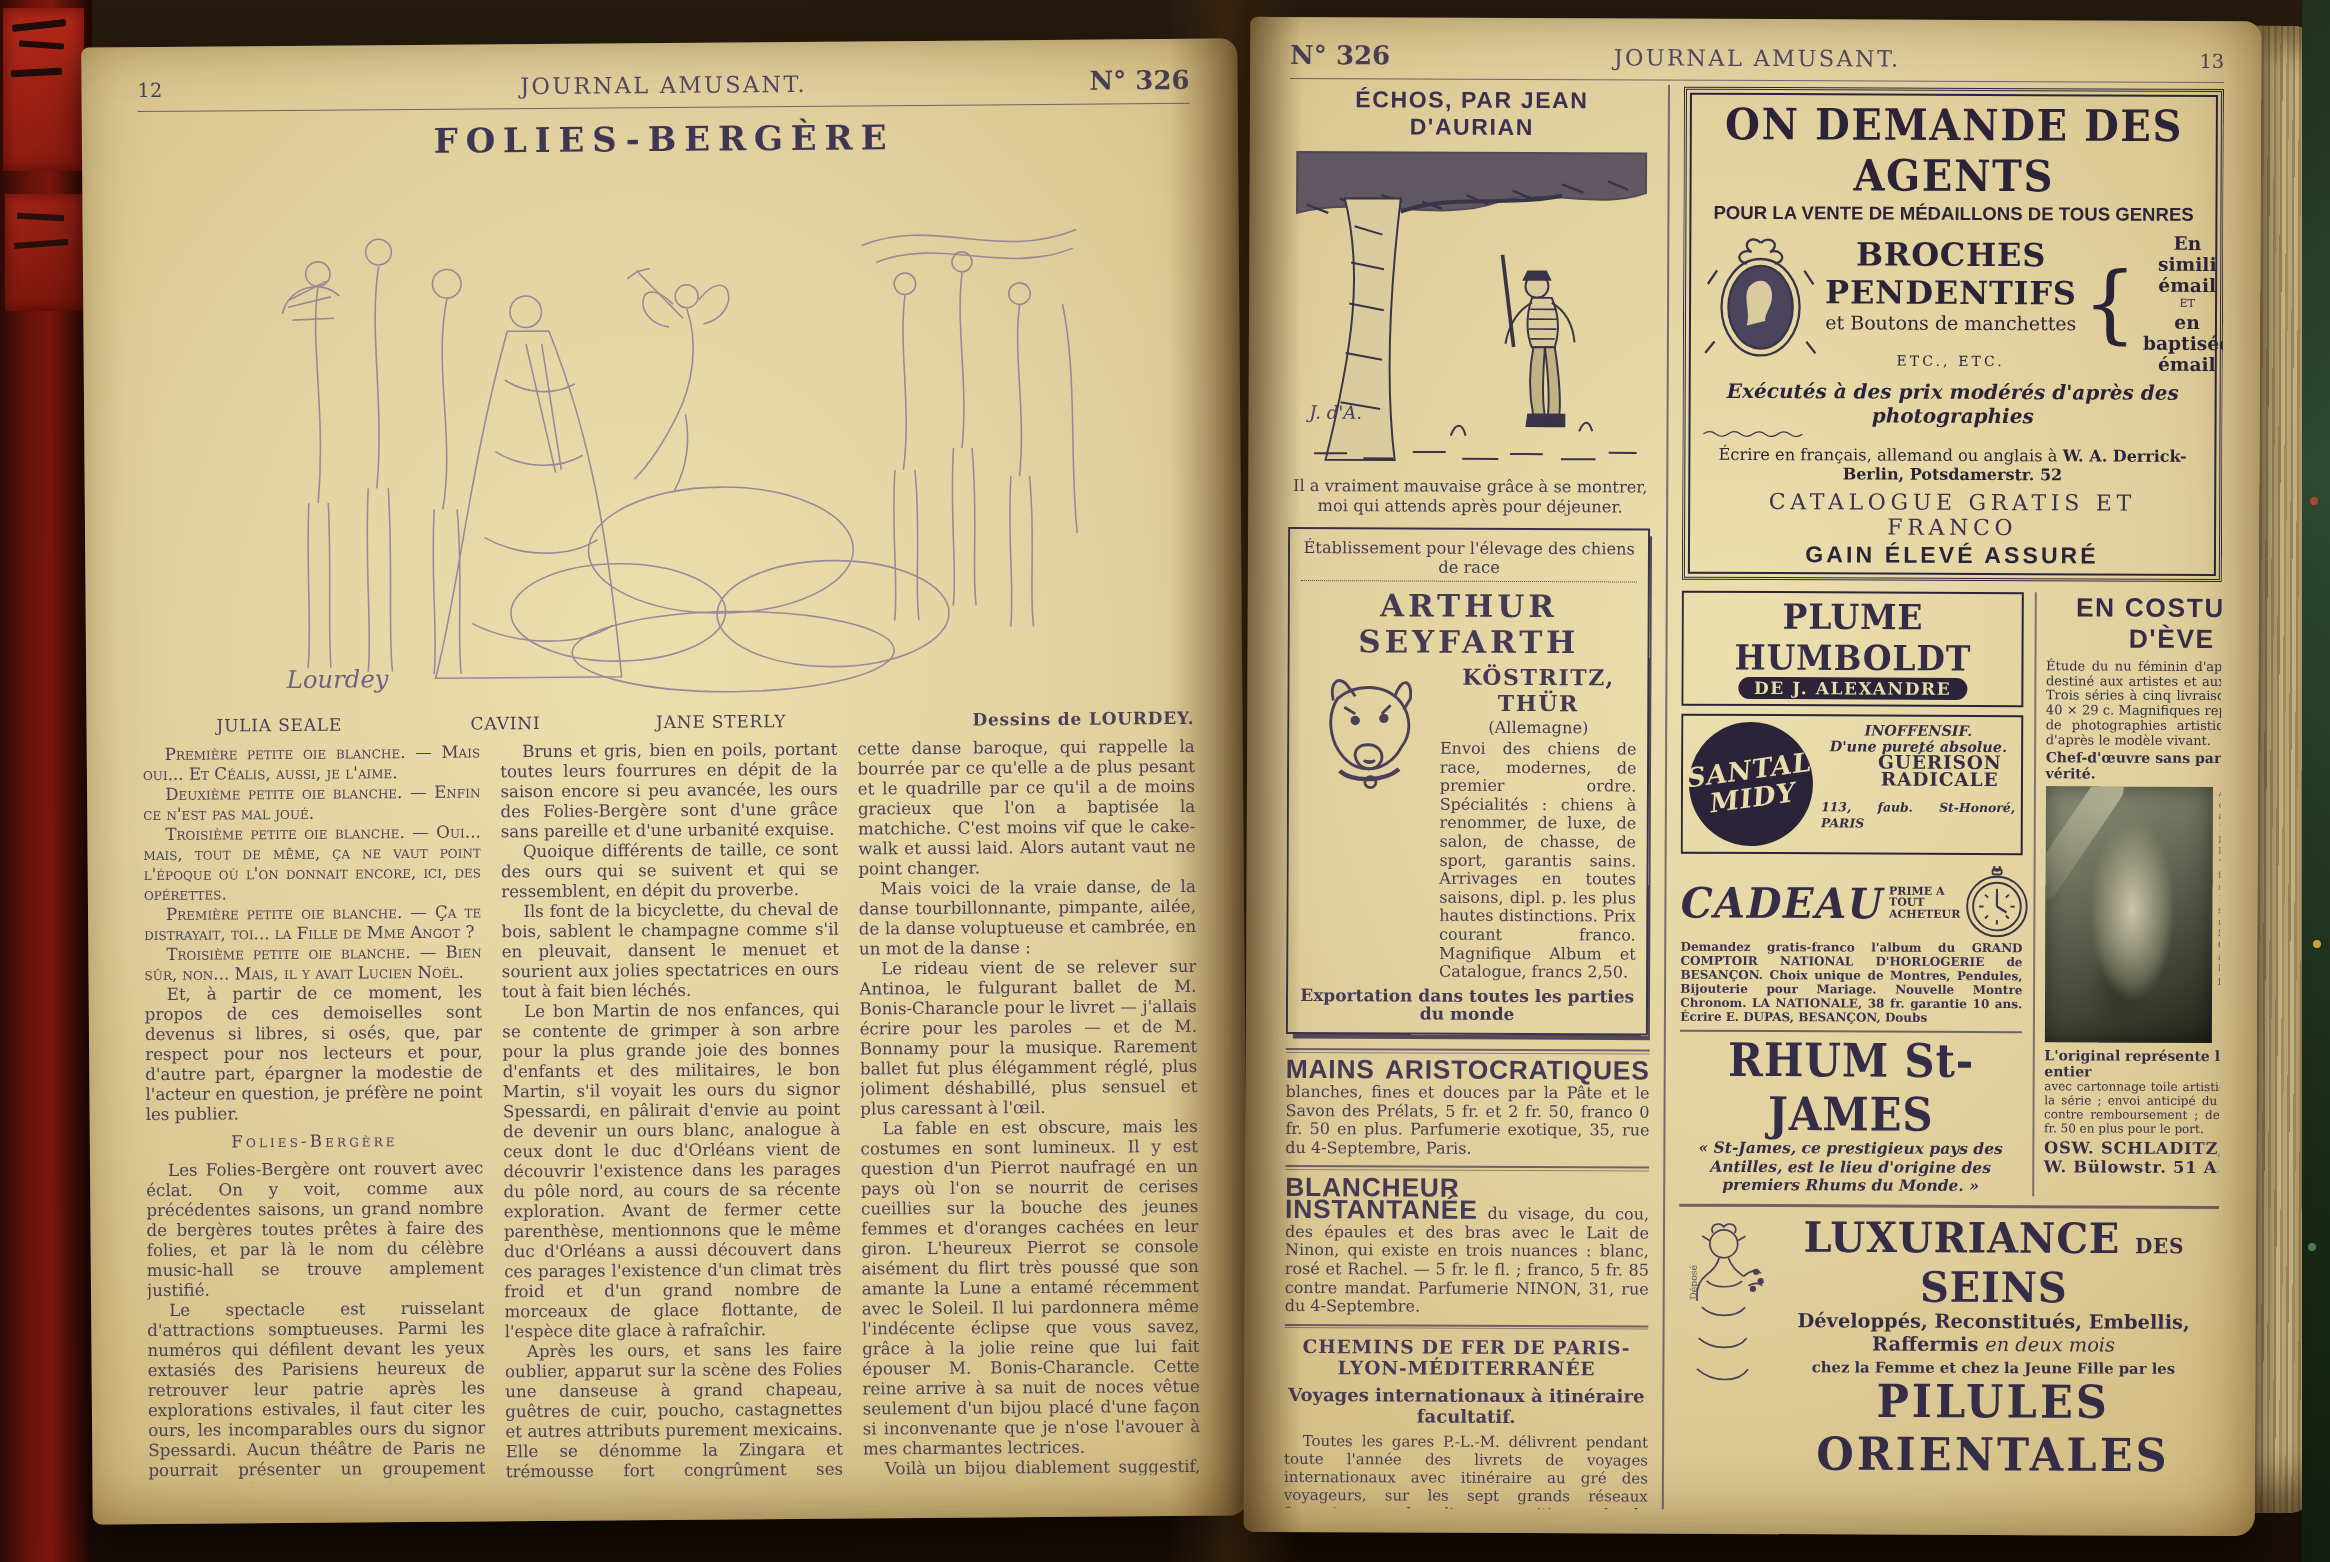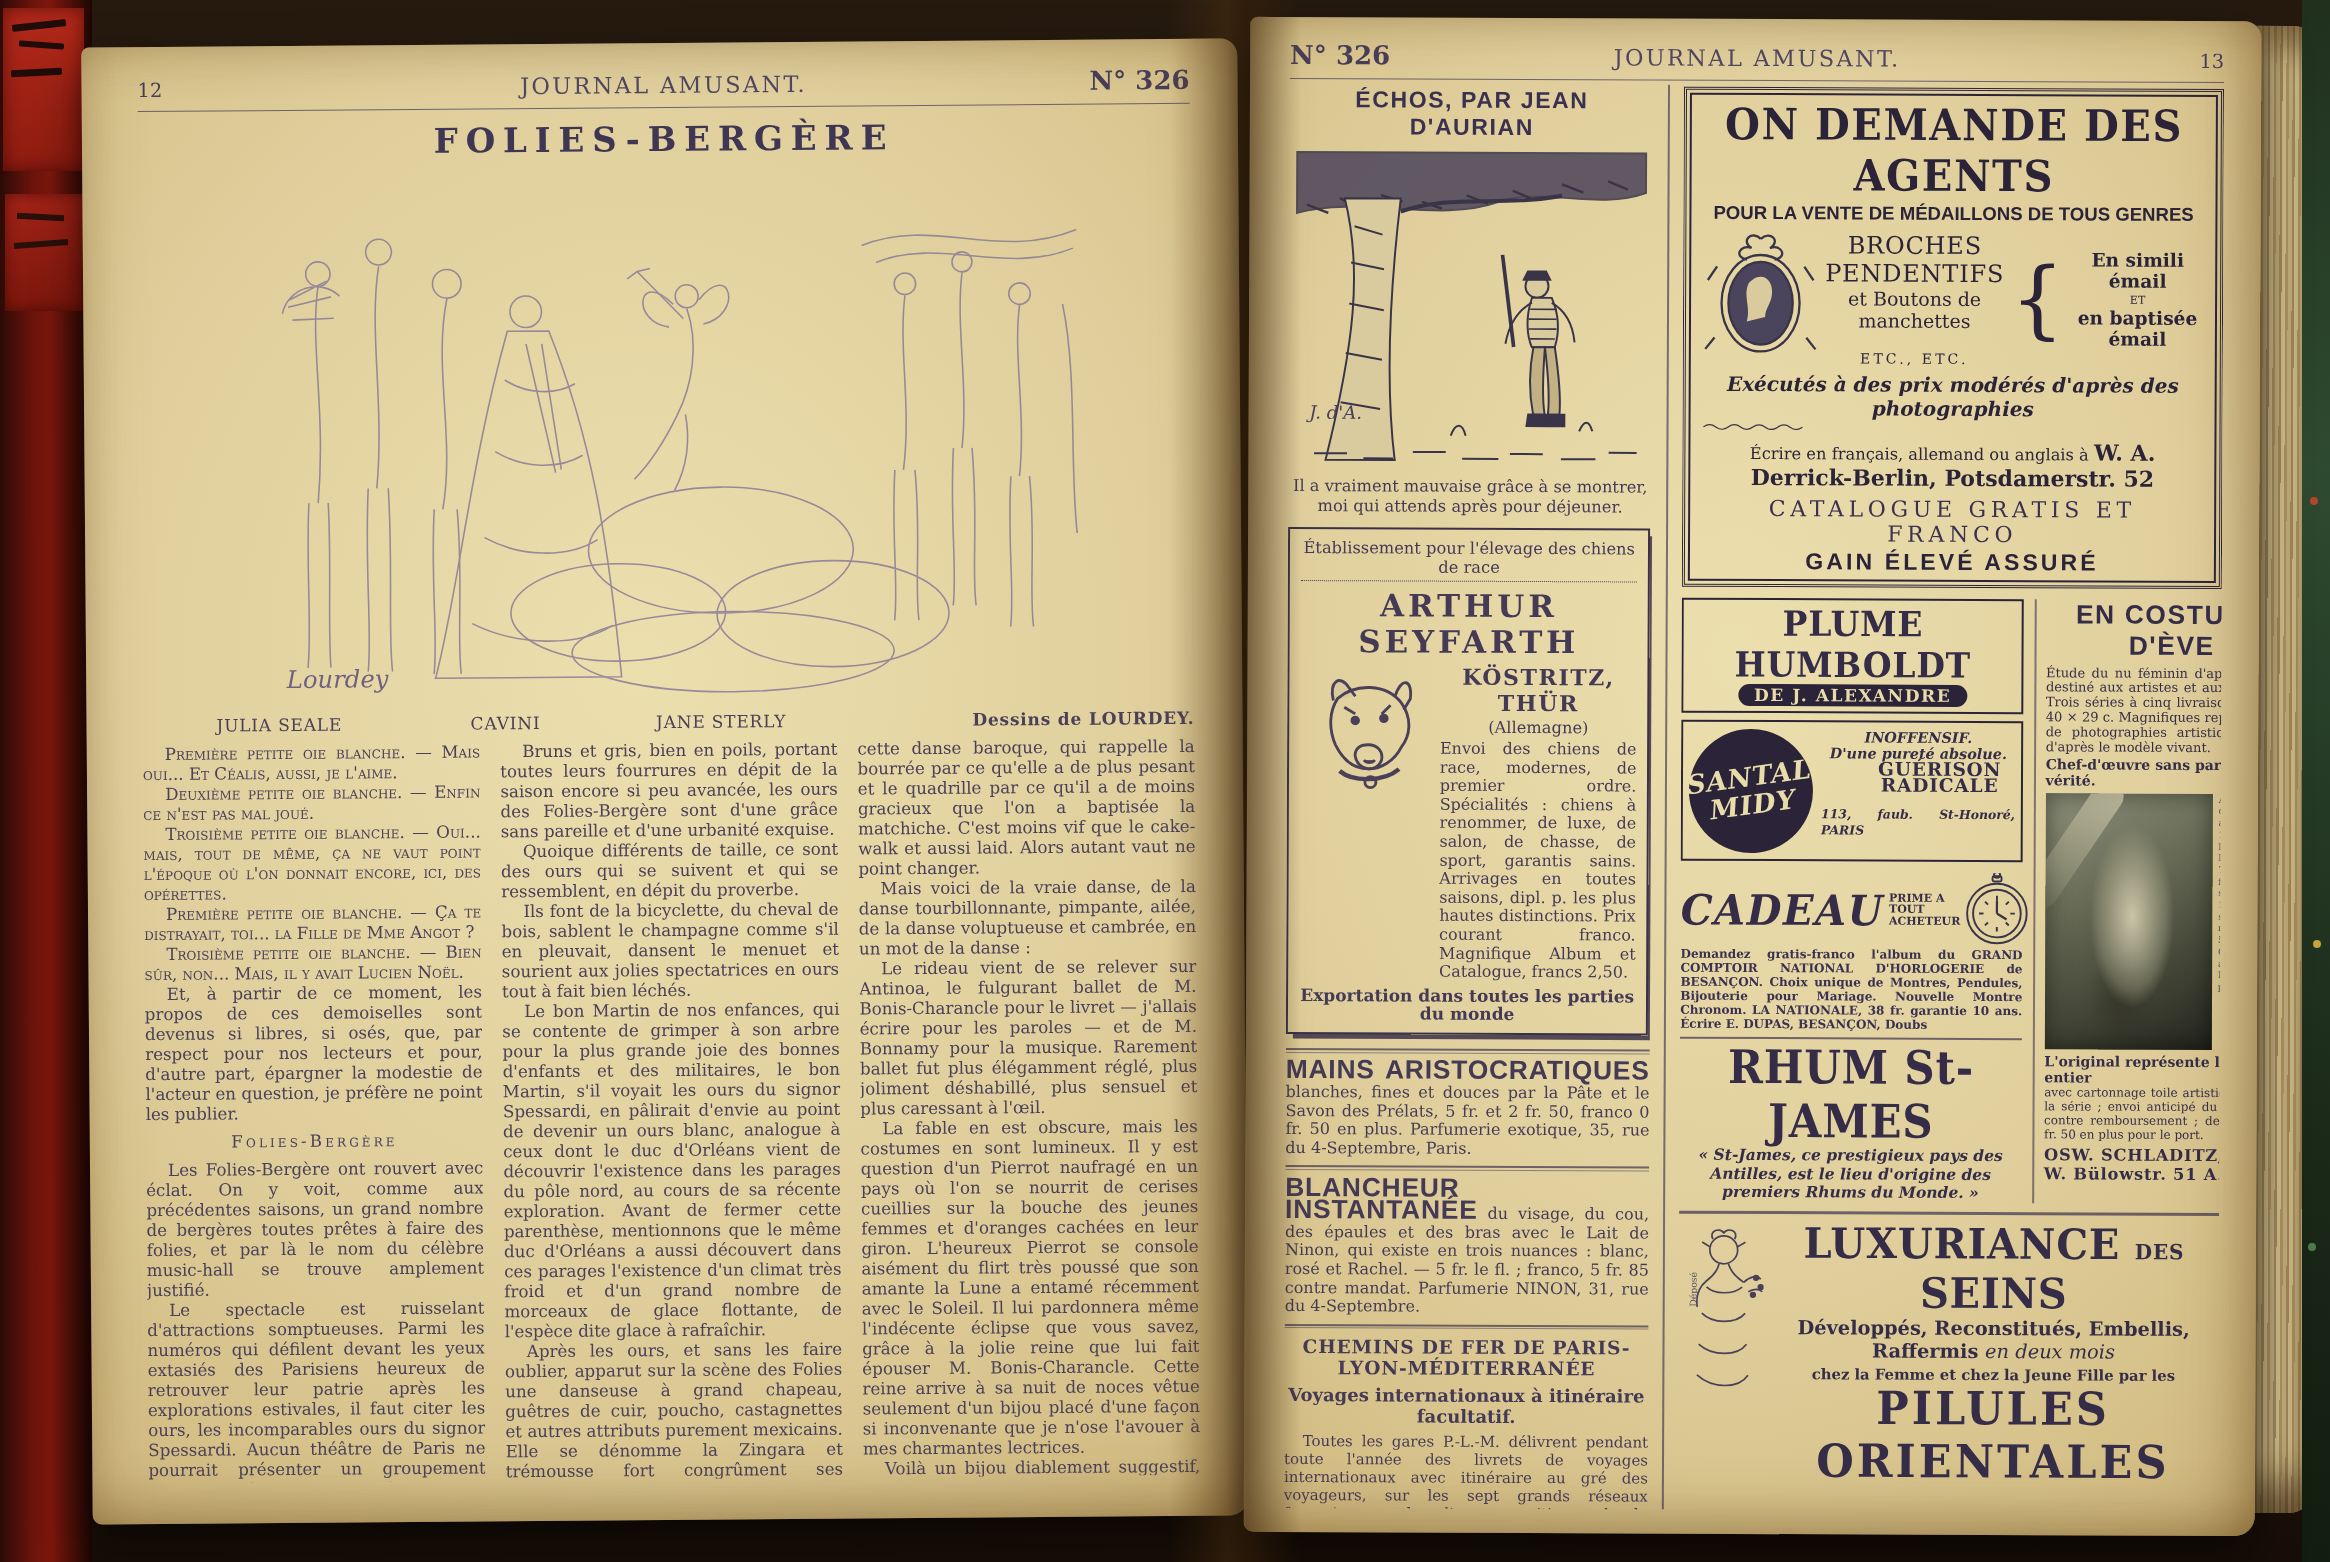--- a/index.html
+++ b/index.html
@@ -97,31 +97,31 @@
   .plm-sub{text-align:center;font-weight:bold;font-size:18px;margin:4.7px 0 6.2px;}
   .plm p{font-size:15px;line-height:18px;text-align:justify;margin:0;text-indent:18.6px;}
   
   .agents{border:3.9px double #2b2438;outline:2.3px solid #2b2438;outline-offset:-8.5px;
        padding:12.4px 15.5px 9.3px;margin:1.6px 0 11px;color:#2b2438;}
   .ag-title{text-align:center;font-size:40px;font-weight:bold;letter-spacing:1.6px;transform:scaleY(1.08);}
   .ag-l1{text-align:center;font-family:"Liberation Sans","DejaVu Sans",sans-serif;font-weight:bold;font-size:18.6px;margin:6.2px 0;}
   .ag-row{display:flex;align-items:center;gap:6.2px;}
   .ag-med{width:117px;height:132px;flex:none;}
   .ag-broches{flex:1;text-align:center;}
-  .ag-b1{font-size:24px;font-weight:normal;letter-spacing:0.8px;}
+  .ag-b1{font-size:32px;font-weight:bold;letter-spacing:0.8px;}
   .ag-b2{font-size:19px;font-weight:normal;}
   .ag-b3{font-size:14px;letter-spacing:3.1px;margin-top:19px;}
   .ag-brace{font-size:85px;font-weight:200;line-height:.8;color:#2b2438;font-family:"DejaVu Serif",serif;}
   .ag-email{width:179px;text-align:center;}
   .ag-e1,.ag-e3{font-size:18.6px;font-weight:bold;}
   .ag-e2{font-size:11px;margin:1.6px 0;}
   .ag-l2{text-align:center;font-style:italic;font-weight:bold;font-size:20px;margin:6.2px 0 3.1px;}
   .squig{height:6.2px;margin:0 auto 4.7px;width:109px;}
   .ag-l3{text-align:center;font-size:16.3px;}
-  .ag-l3 b{font-size:22px;}
+  .ag-l3 b{font-size:16px;}
   .ag-l4{text-align:center;font-size:22px;letter-spacing:4.7px;margin-top:6.2px;color:#3a3150;}
   .ag-l5{text-align:center;font-family:"Liberation Sans","DejaVu Sans",sans-serif;font-weight:bold;font-size:23px;letter-spacing:3.1px;margin-top:1.6px;}
   
   .rp-mid{display:flex;gap:11px;}
   .mid-left{width:342px;flex:none;}
   .mid-right{flex:1;border-left:2.3px solid rgba(60,50,80,.6);padding-left:9.3px;}
   .plume{border:2.3px solid #2b2438;padding:4.7px 6.2px;text-align:center;margin-bottom:7.8px;}
   .plume-t{font-size:33px;font-weight:bold;letter-spacing:0.8px;transform:scaleY(1.05);}
   .plume-s{display:inline-block;background:#2b2438;color:#e9dcab;border-radius:12.4px;
        padding:0.8px 15.5px;font-size:17px;font-weight:bold;letter-spacing:1.6px;margin-top:1.6px;}

